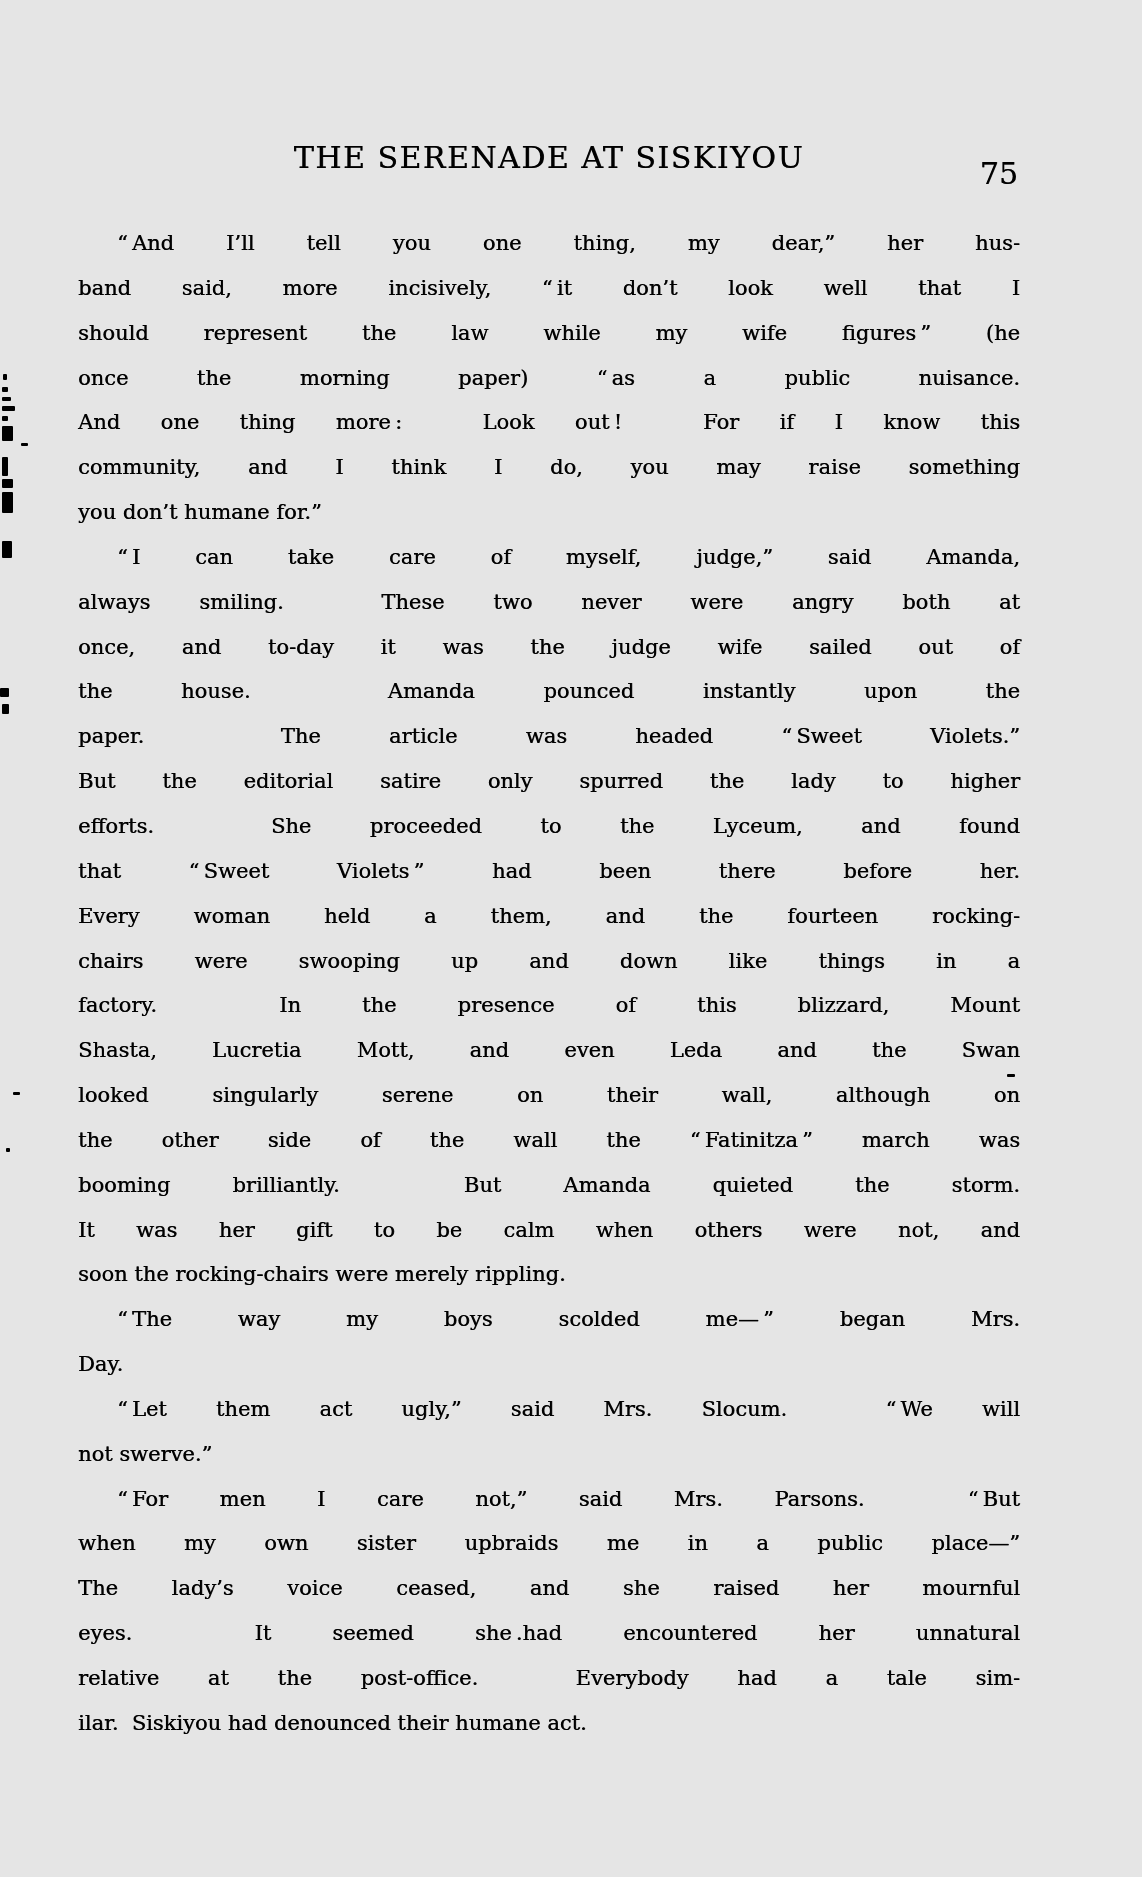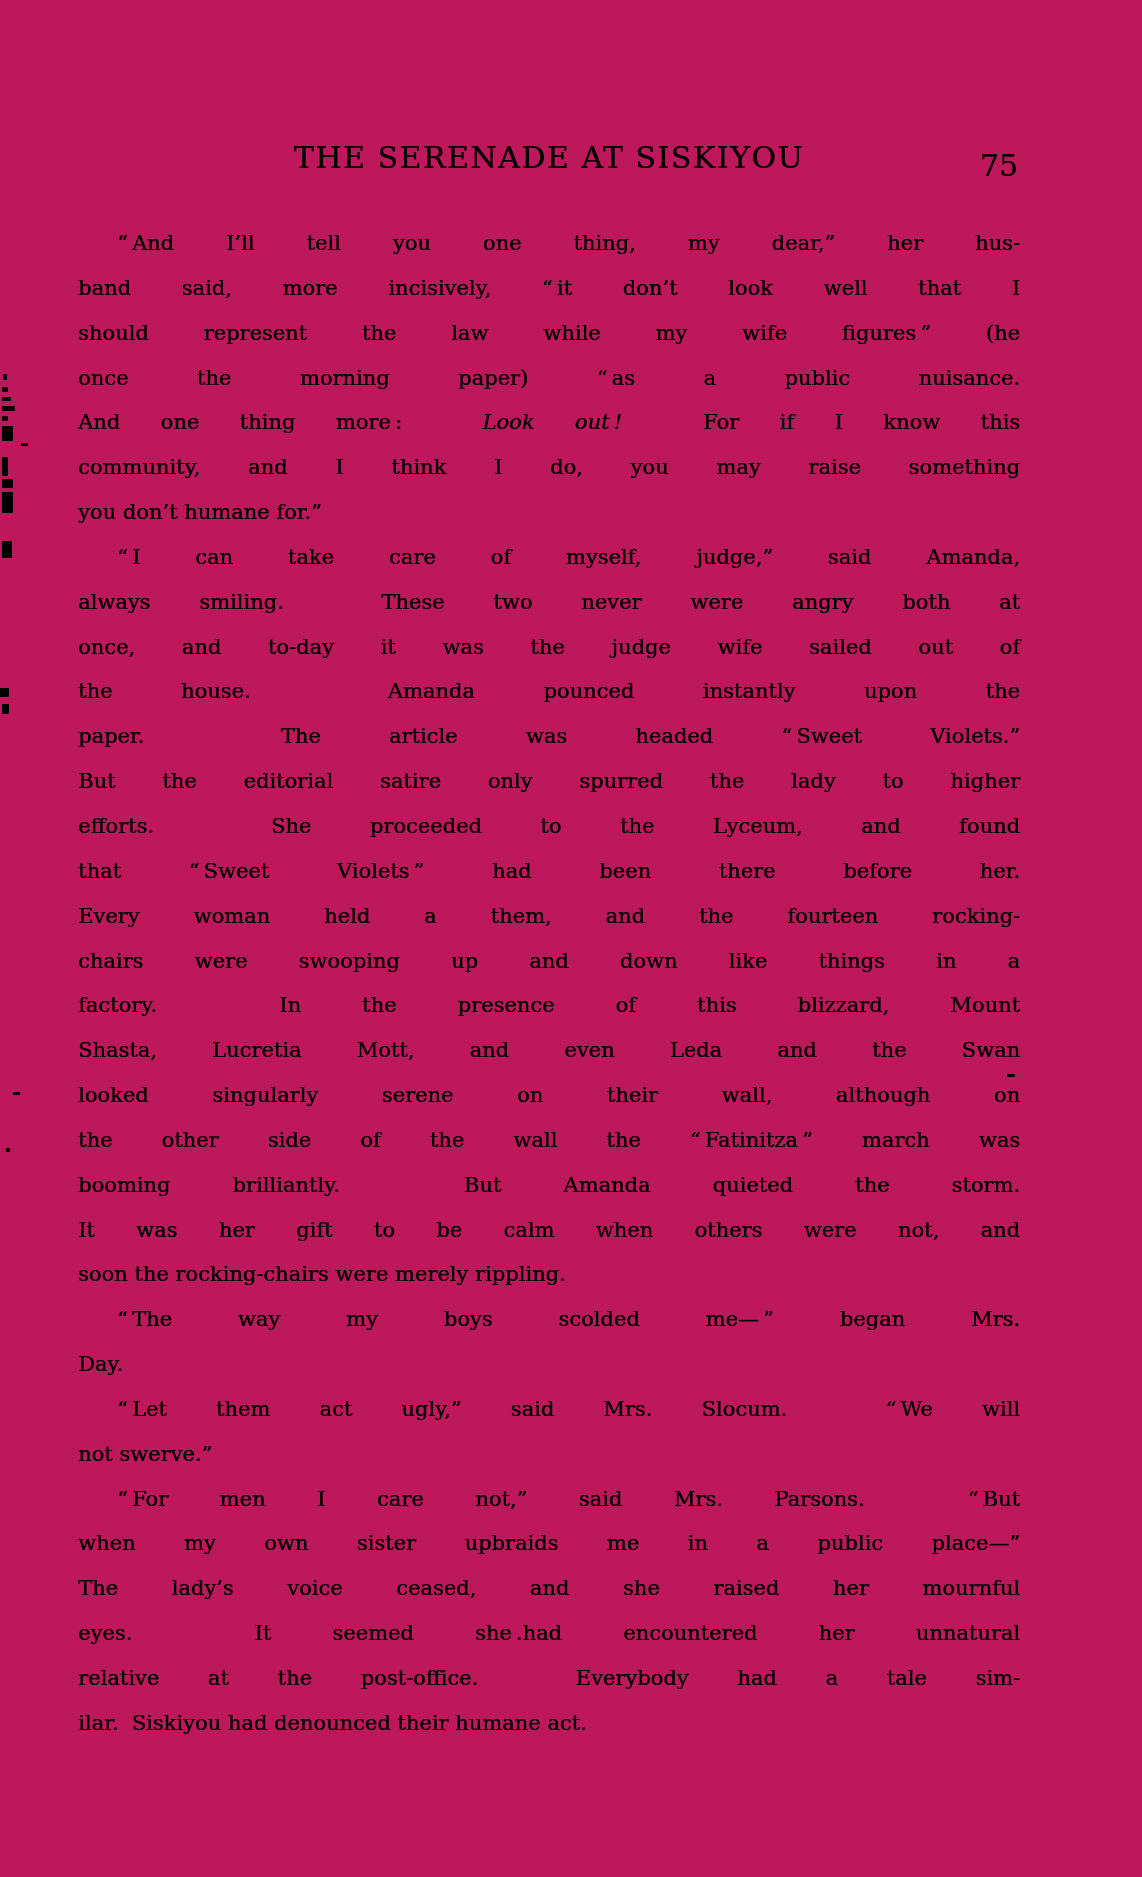--- a/index.html
+++ b/index.html
@@ -4,21 +4,21 @@
 <style>
   html, body {
     margin: 0;
     padding: 0;
     background: #ffffff;
   }
   .page {
     position: relative;
     width: 1142px;
     height: 1877px;
-    background: #be185d;
+    background: #e5e5e5;
     font-family: "DejaVu Serif", serif;
     color: #000000;
     overflow: hidden;
   }
   .running-header {
     position: absolute;
     left: 78px;
     top: 138px;
     width: 942px;
     height: 40px;
@@ -28,21 +28,21 @@
     text-align: center;
     font-size: 30px;
     line-height: 40px;
     letter-spacing: 1.5px;
     white-space: nowrap;
     text-shadow: 0.4px 0.4px 0 rgba(0,0,0,0.8);
   }
   .page-number {
     position: absolute;
     right: 2px;
-    top: 8px;
+    top: 16px;
     font-size: 30px;
     line-height: 40px;
     text-shadow: 0.4px 0.4px 0 rgba(0,0,0,0.8);
     margin-left: 48px;
   }
   .body-text {
     position: absolute;
     left: 78px;
     top: 221px;
     width: 942px;
@@ -62,21 +62,20 @@
     white-space: normal;
     text-shadow: 0.45px 0.45px 0 rgba(0,0,0,0.82);
   }
   .line.first {
     text-indent: 39px;
   }
   .line.last {
     text-align-last: left;
   }
   .italic {
-    font-style: italic;
     margin-left: 40px;
   }
   .artifact {
     position: absolute;
     background: #000000;
     border-radius: 1px;
   }
 </style>
 </head>
 <body>

